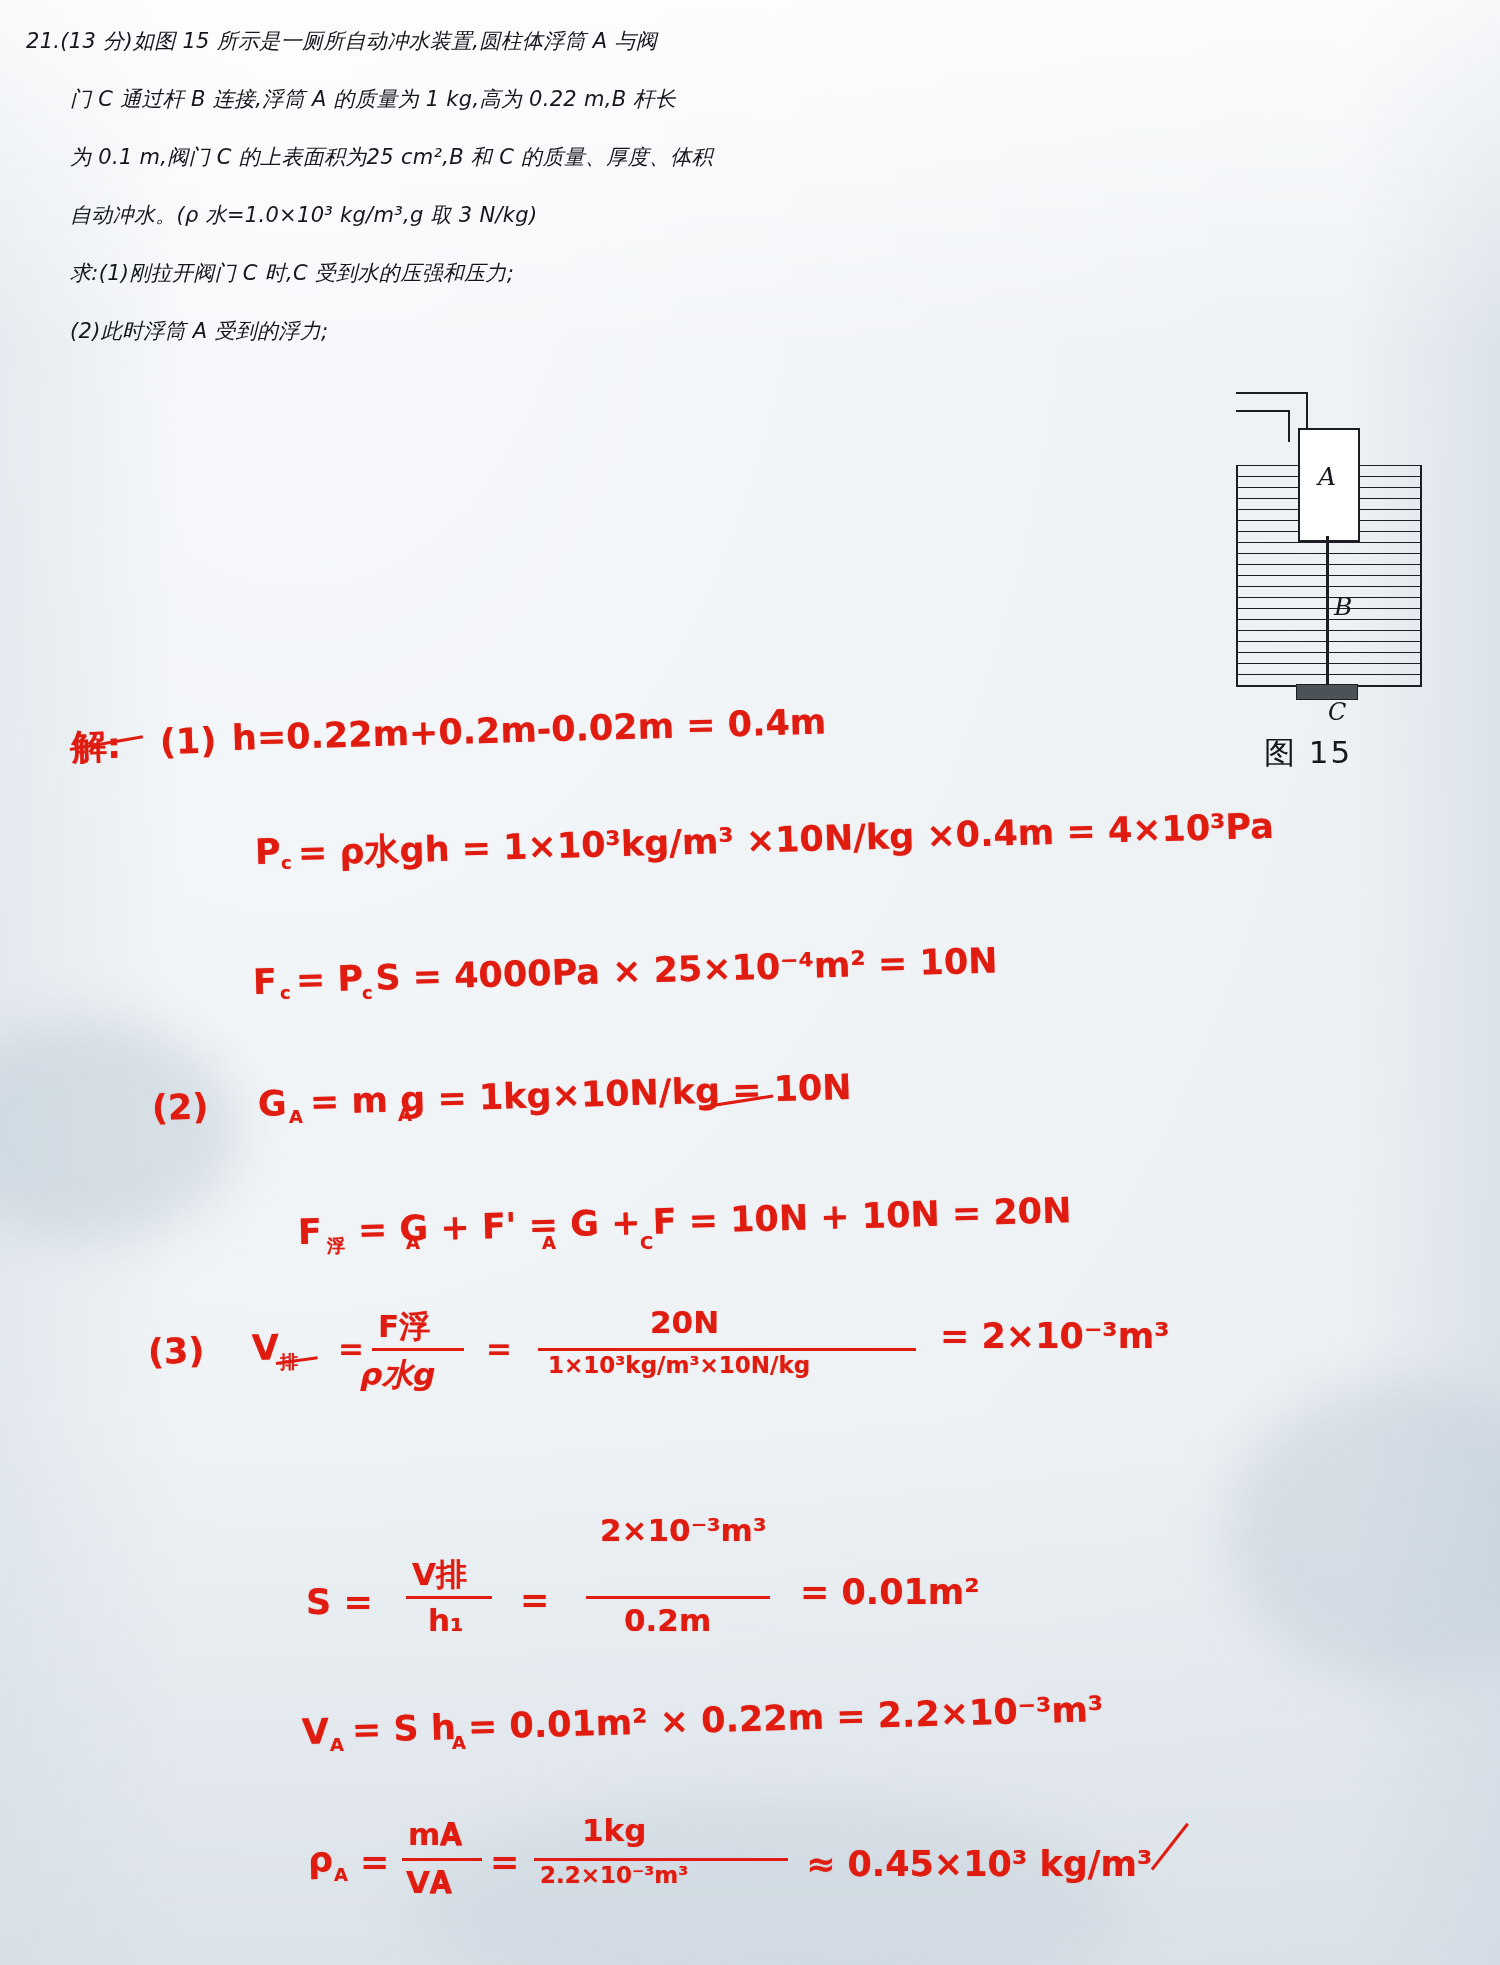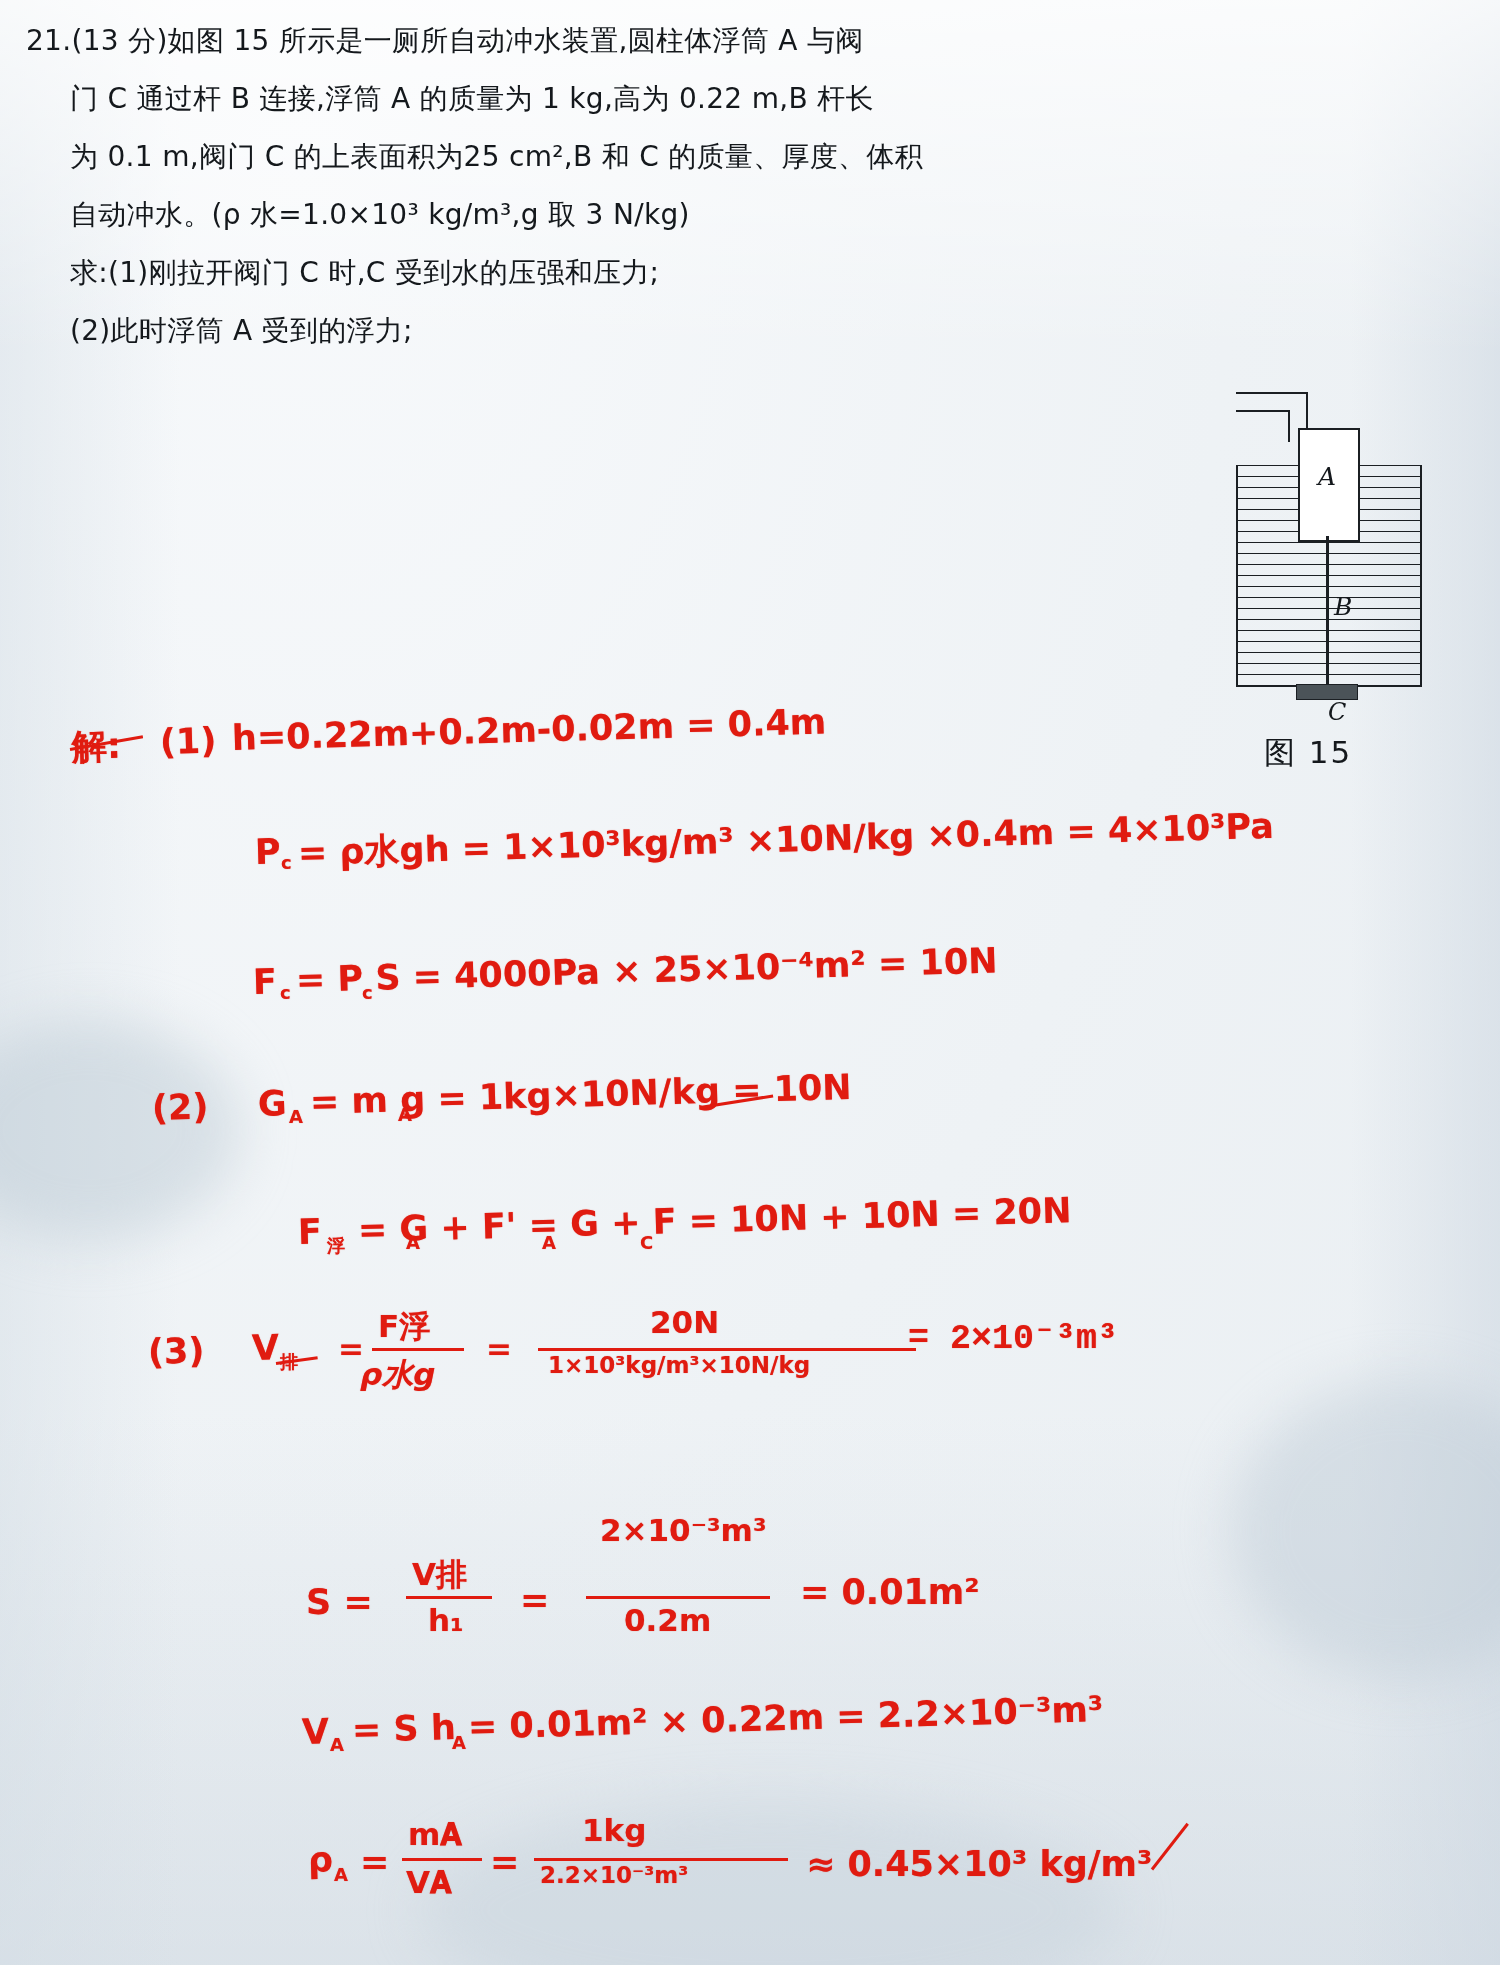--- a/index.html
+++ b/index.html
@@ -36,24 +36,25 @@
     filter: blur(26px);
   }
 
   
   .printed {
     position: absolute;
     left: 26px;
     top: 12px;
     width: 1180px;
     color: #14181c;
-    font-size: 28px;
+    font-size: 21px;
     line-height: 58px;
     letter-spacing: 0.3px;
     font-family: "DejaVu Sans", sans-serif;
+    font-style: italic;
   }
   .printed p {
     margin: 0;
   }
   .p-indent { text-indent: 44px; }
 
   
   #figure {
     position: absolute;
     left: 1218px;
@@ -266,21 +267,21 @@
   <div class="hand mid" style="left:338px; top:1330px;">=</div>
   <div class="hand mid" style="left:378px; top:1306px;">F浮</div>
   <div class="ul-red" style="left:372px; top:1348px; width:92px;"></div>
   <div class="hand mid" style="left:360px; top:1354px;font-style:italic;">ρ水g</div>
 
   <div class="hand mid" style="left:486px; top:1330px;">=</div>
   <div class="hand mid" style="left:650px; top:1304px;">20N</div>
   <div class="ul-red" style="left:538px; top:1348px; width:378px;"></div>
   <div class="hand sm" style="left:548px; top:1352px;">1×10³kg/m³×10N/kg</div>
 
-  <div class="hand big" style="left:908px; top:1316px;font-family:Liberation Mono, monospace;">= 2×10⁻³m³</div>
+  <div class="hand big" style="left:940px; top:1316px;">= 2×10⁻³m³</div>
 
   <div class="hand big" style="left:306px; top:1582px;">S =</div>
   <div class="hand mid" style="left:412px; top:1554px;">V排</div>
   <div class="ul-red" style="left:406px; top:1596px; width:86px;"></div>
   <div class="hand mid" style="left:428px; top:1602px;">h₁</div>
 
   <div class="hand big" style="left:520px; top:1580px;">=</div>
   <div class="hand mid" style="left:600px; top:1512px;">2×10⁻³m³</div>
   <div class="ul-red" style="left:586px; top:1596px; width:184px;"></div>
   <div class="hand mid" style="left:624px; top:1602px;">0.2m</div>

